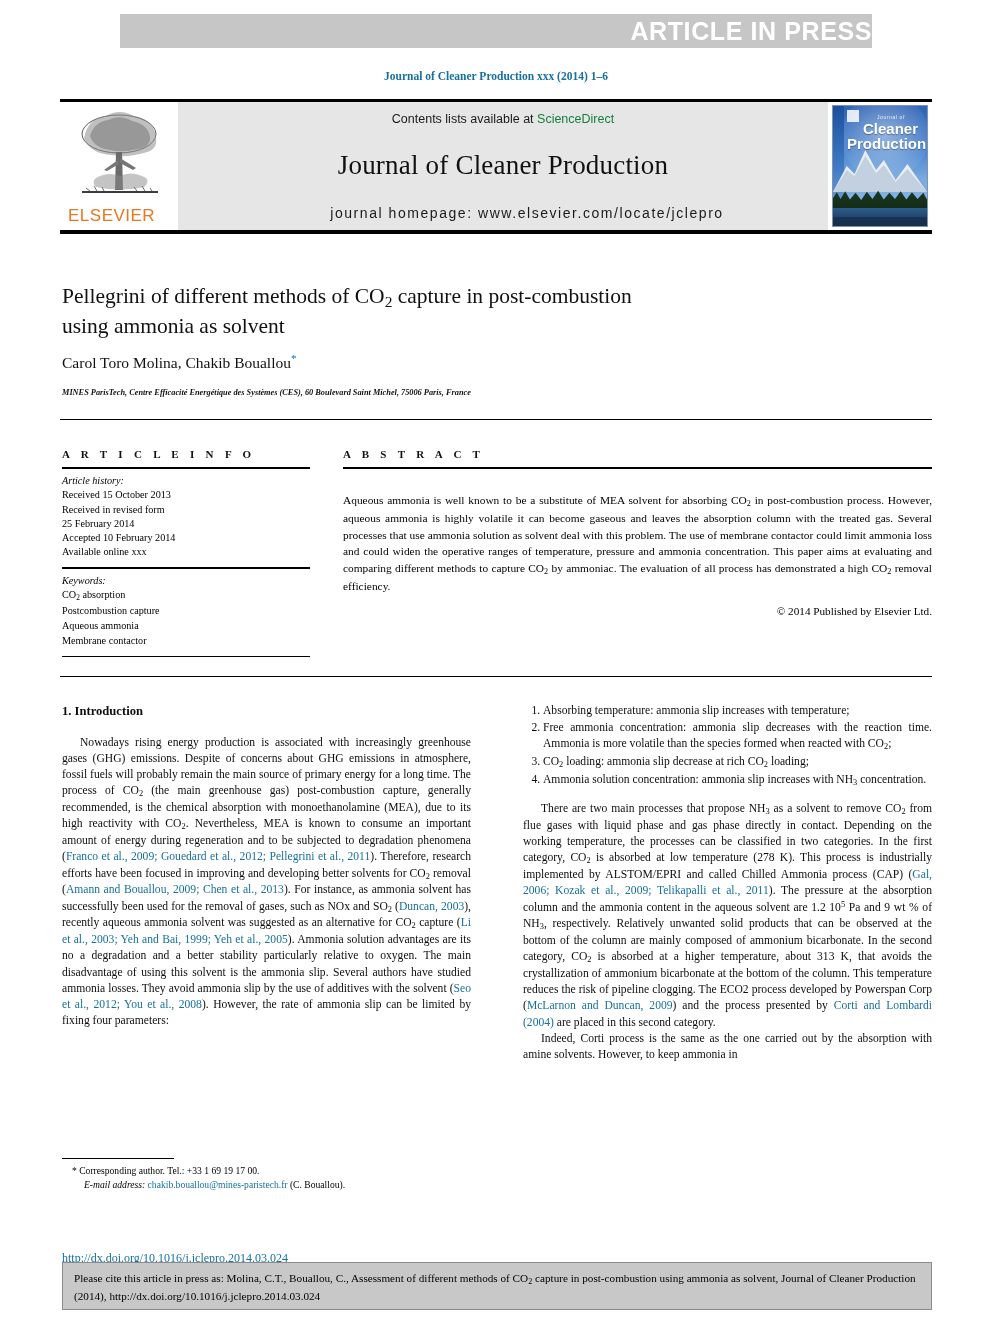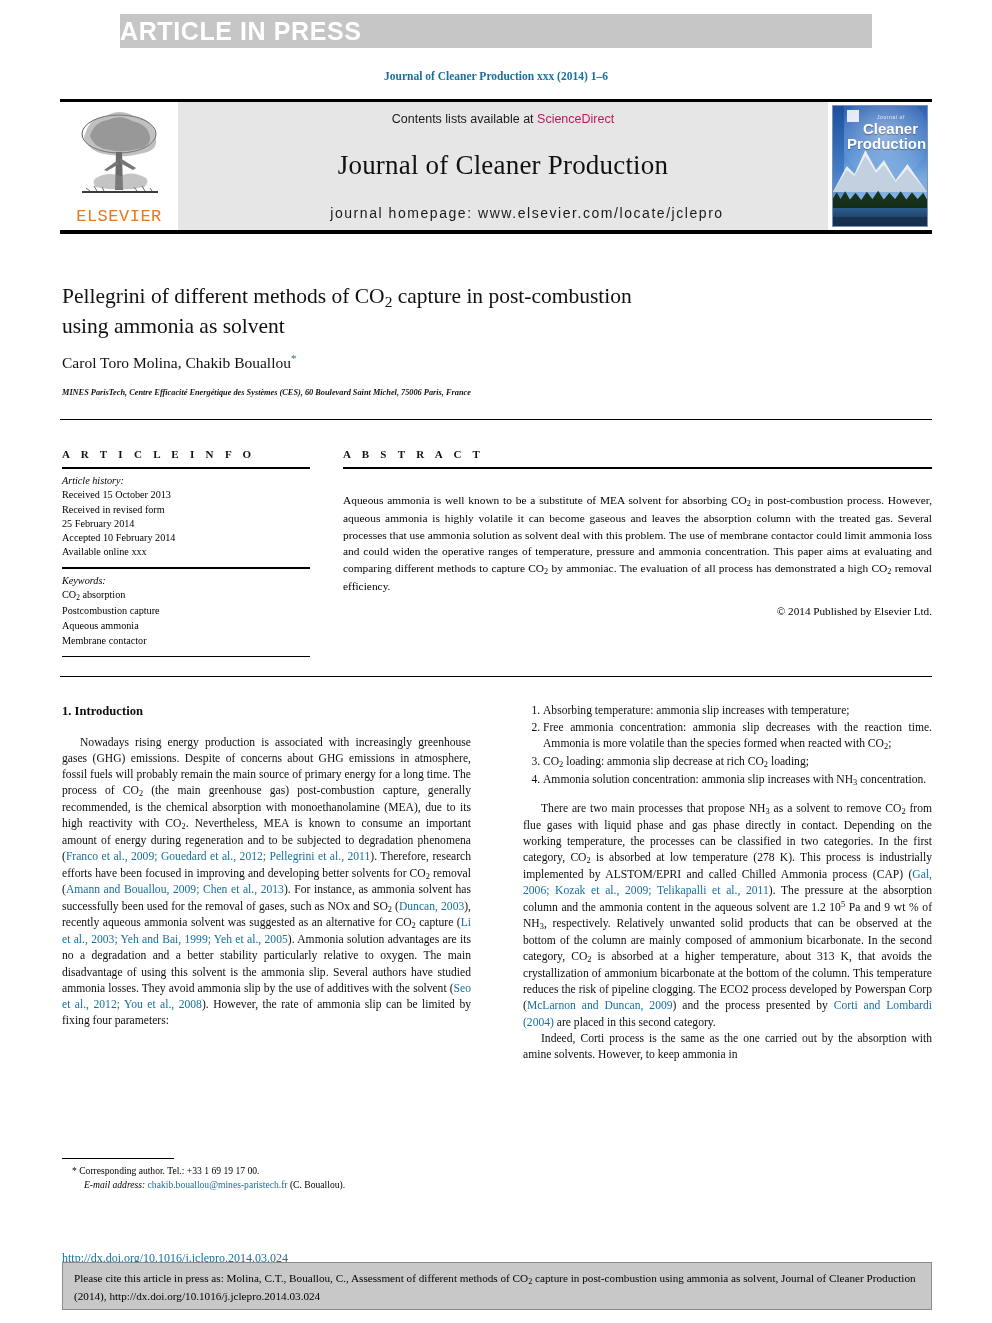--- a/index.html
+++ b/index.html
@@ -13,21 +13,21 @@
     position: relative;
     overflow: hidden;
   }
 
   
   .aip-band {
     position: absolute;
     left: 120px; top: 14px;
     width: 752px; height: 34px;
     background: #c6c6c6;
-    display: flex; align-items: center; justify-content: flex-start;
+    display: flex; align-items: center; justify-content: flex-end;
   }
   .aip-band span {
     font-family: "Liberation Sans", sans-serif;
     font-weight: bold;
     font-size: 25px;
     letter-spacing: 0.6px;
     color: #ffffff;
   }
 
   
@@ -71,21 +71,21 @@
     flex-direction: column;
     justify-content: space-between;
     align-items: center;
     padding: 10px 0 9px 0;
   }
   .contents-line {
     font-family: "Liberation Sans", sans-serif;
     font-size: 12.5px;
     color: #1a1a1a;
   }
-  .contents-line .sd { color: #be185d; }
+  .contents-line .sd { color: #15803d; }
   .journal-name {
     font-family: "Liberation Serif", serif;
     font-size: 27px;
     color: #111;
     letter-spacing: 0.2px;
   }
   .homepage-line {
     font-family: "Liberation Sans", sans-serif;
     font-size: 14px;
     letter-spacing: 1.55px;
@@ -152,22 +152,21 @@
   }
   .cover .botbar {
     position: absolute; left: 0; bottom: 0; width: 100%; height: 9px;
     background: #17304d; opacity: .9;
   }
 
   
   .els { position: absolute; left: 6px; top: 6px; width: 106px; height: 118px; }
   .els .word {
     position: absolute; left: 2px; bottom: 0; width: 102px;
-    text-align: center;
-    font-family: Liberation Mono, monospace;
+    font-family: Liberation Sans, sans-serif;
     font-size: 17px;
     letter-spacing: .5px;
     color: #e87722;
   }
 
   
   .title {
     position: absolute;
     left: 62px; top: 282px; width: 790px;
     font-size: 21.5px;

